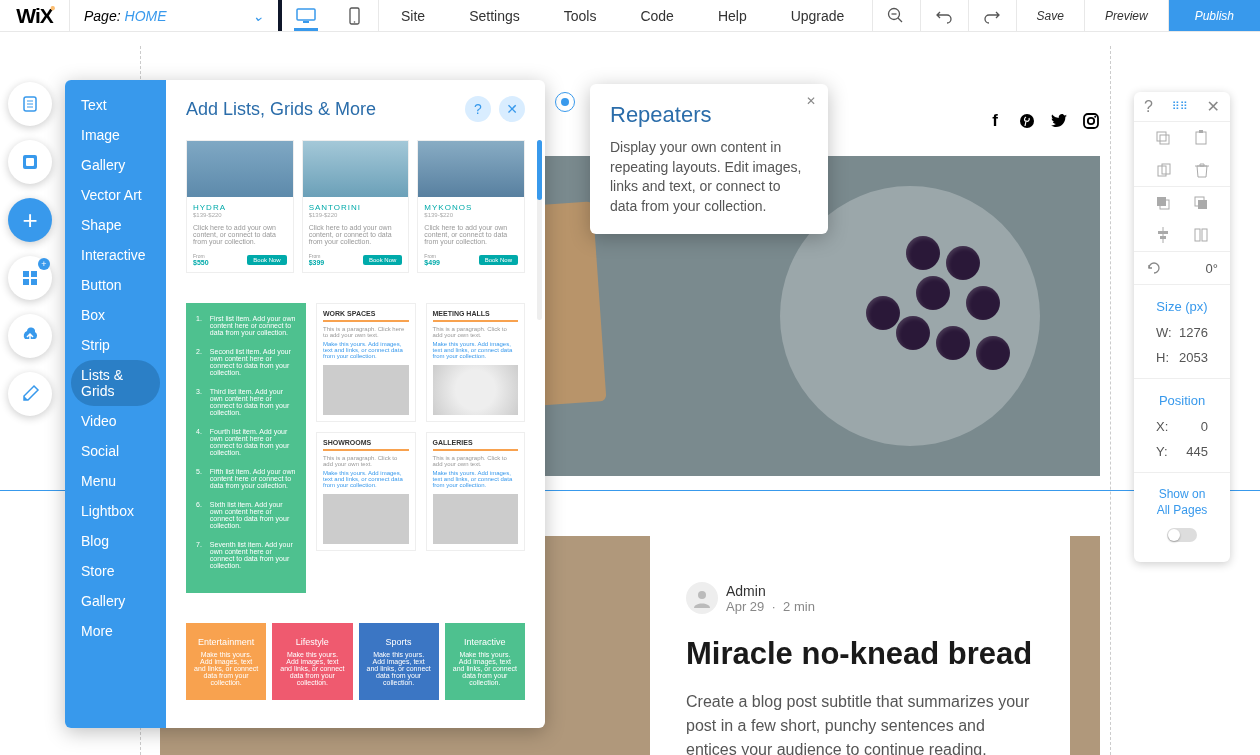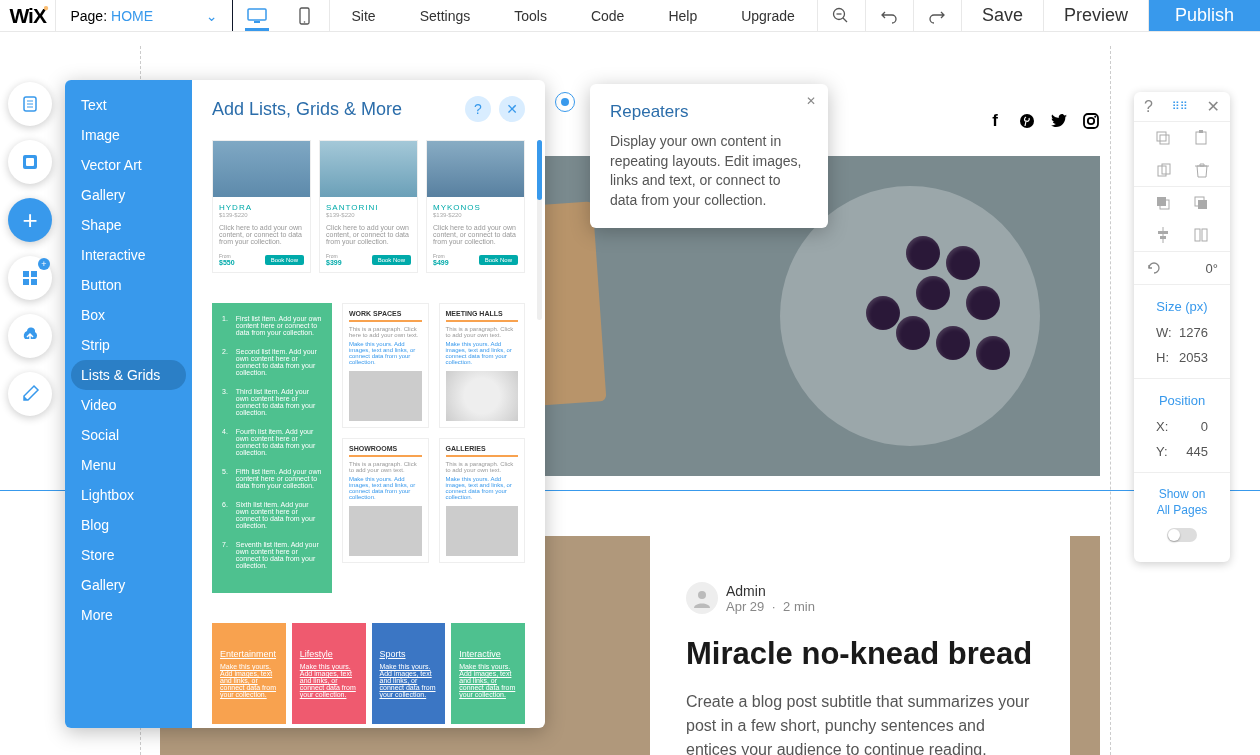--- a/index.html
+++ b/index.html
@@ -2,32 +2,32 @@
 <html><head>
 <meta charset="utf-8">
 <style>
 * { box-sizing: border-box; margin: 0; padding: 0; font-family: -apple-system, BlinkMacSystemFont, "Segoe UI", Helvetica, Arial, sans-serif; }
 body { width: 1260px; height: 755px; overflow: hidden; background: #fff; position: relative; }
 
 
 .topbar { height: 32px; border-bottom: 1px solid #e8e8e8; display: flex; align-items: stretch; position: relative; z-index: 30; background: #fff; }
 .logo { width: 70px; display: flex; align-items: center; justify-content: center; border-right: 1px solid #e8e8e8; font-weight: 900; letter-spacing: -1px; font-size: 21px; color: #000; }
 .logo .dot { color: #fbbd71; }
-.page-sel { display: flex; align-items: center; padding: 0 14px; color: #000; font-size: 14px; gap: 4px; width: 212px; border-right: 1px solid #0f172a; position: relative; }
+.page-sel { display: flex; align-items: center; padding: 0 14px; color: #000; font-size: 14px; gap: 4px; width: 212px; border-right: 4px solid #0f172a; position: relative; font-style: italic; }
 .page-sel .pname { color: #3899ec; }
 .page-sel .chev { color: #3899ec; position: absolute; right: 14px; }
 .devbtns { display: flex; }
 .devbtn { width: 48px; display: flex; align-items: center; justify-content: center; color: #333; position: relative; }
 .devbtn.active::after { content: ''; position: absolute; bottom: 0; left: 12px; right: 12px; height: 3px; background: #3899ec; }
 .devbtns { border-right: 1px solid #e8e8e8; }
 .menus { display: flex; align-items: center; }
 .menus > div { padding: 0 22px; font-size: 14px; color: #333; display: flex; align-items: center; height: 100%; }
 .rtools { margin-left: auto; display: flex; align-items: stretch; }
 .rtool { border-left: 1px solid #e8e8e8; width: 48px; display: flex; align-items: center; justify-content: center; color: #555; }
-.rbtn { border-left: 1px solid #e8e8e8; padding: 0 20px; display: flex; align-items: center; font-size: 18px; color: #333; }
+.rbtn { border-left: 1px solid #e8e8e8; padding: 0 20px; display: flex; align-items: center; font-size: 12px; color: #333; font-style: italic; }
 .rbtn.publish { background: #3899ec; color: #fff; padding: 0 26px; }
 
 
 .canvas { position: absolute; top: 46px; left: 0; right: 0; bottom: 0; background: #fff; }
 .guide { position: absolute; top: 0; bottom: 0; border-left: 1px dashed #ccc; }
 .guideL { left: 140px; }
 .guideR { left: 1110px; }
 .hsep { position: absolute; left: 0; right: 0; top: 444px; height: 1px; background: #3899ec; }
 
 .header-row { position: absolute; top: 56px; left: 160px; right: 160px; display: flex; align-items: center; justify-content: space-between; }
@@ -50,21 +50,21 @@
 .post-sub { font-size: 16px; color: #555; line-height: 1.5; }
 
 
 .rail { position: absolute; left: 8px; top: 82px; z-index: 25; display: flex; flex-direction: column; gap: 14px; }
 .railbtn { width: 44px; height: 44px; border-radius: 50%; background: #fff; box-shadow: 0 2px 8px rgba(0,0,0,0.2); display: flex; align-items: center; justify-content: center; color: #3899ec; position: relative; }
 .railbtn.plus { background: #3899ec; color: #fff; font-size: 26px; font-weight: 300; }
 .railbtn .badge { position: absolute; top: 2px; right: 2px; width: 12px; height: 12px; background: #3899ec; border-radius: 50%; display: flex; align-items: center; justify-content: center; color: #fff; font-size: 9px; }
 
 
 .addpanel { position: absolute; left: 65px; top: 80px; width: 480px; height: 648px; background: #fff; border-radius: 6px; box-shadow: 0 4px 20px rgba(0,0,0,0.25); z-index: 20; display: flex; overflow: hidden; }
-.addpanel .side { width: 127px; background: #3899ec; color: #fff; padding: 10px 0; overflow-y: auto; }
+.addpanel .side { width: 101px; background: #3899ec; color: #fff; padding: 10px 0; overflow-y: auto; }
 .addpanel .side .item { padding: 7px 16px; font-size: 14px; cursor: pointer; }
 .addpanel .side .item.active { background: #2b7fc6; border-radius: 30px; margin: 0 6px; padding: 7px 10px; }
 .addpanel .main { flex: 1; display: flex; flex-direction: column; position: relative; }
 .panel-head { padding: 16px 20px 10px; display: flex; align-items: center; justify-content: space-between; }
 .panel-head h2 { font-size: 18px; color: #2b6daa; font-weight: 400; }
 .panel-head .hbtns { display: flex; gap: 8px; }
 .circ { width: 26px; height: 26px; border-radius: 50%; background: #d9edff; color: #3899ec; display: flex; align-items: center; justify-content: center; font-size: 14px; }
 .panel-body { padding: 8px 20px; overflow: hidden; position: relative; }
 .scrolltrack { position: absolute; right: 3px; top: 60px; width: 5px; height: 180px; background: #eee; border-radius: 3px; }
 .scrollthumb { width: 5px; height: 60px; background: #3899ec; border-radius: 3px; }
@@ -82,26 +82,26 @@
 .row2 { display: flex; gap: 10px; margin-bottom: 30px; }
 .green-list { width: 120px; background: #4ec18f; color: #fff; padding: 12px 10px; font-size: 7px; }
 .green-list .li { display: flex; gap: 8px; margin-bottom: 12px; }
 .grid2 { flex: 1; display: flex; flex-direction: column; gap: 10px; }
 .grid2row { display: flex; gap: 10px; }
 .card2 { flex: 1; border: 1px solid #eee; background: #fff; padding: 6px; font-size: 6px; }
 .card2 .t { font-size: 7px; font-weight: bold; border-bottom: 2px solid #f8a24f; padding-bottom: 3px; margin-bottom: 4px; color: #333; }
 .card2 .img { height: 50px; background: #ccc; margin-top: 6px; }
 
 .row3 { display: flex; gap: 6px; margin-bottom: 20px; }
-.tile { flex: 1; color: #fff; padding: 26px 8px; font-size: 7px; text-decoration: underline; }
+.tile { flex: 1; color: #fff; padding: 14px 8px; text-align: center; font-size: 7px; }
 .tile .tt { font-size: 9px; margin-bottom: 4px; }
 
 
 .bubble { position: absolute; left: 590px; top: 84px; width: 238px; background: #fff; border-radius: 6px; box-shadow: 0 4px 20px rgba(0,0,0,0.25); padding: 18px 20px; z-index: 21; }
-.bubble h3 { color: #2b6daa; font-size: 17px; font-weight: 500; margin-bottom: 10px; }
+.bubble h3 { color: #2b6daa; font-size: 22px; font-weight: 500; margin-bottom: 10px; }
 .bubble p { font-size: 14px; color: #555; line-height: 1.4; }
 .bubble .x { position: absolute; top: 10px; right: 12px; color: #888; font-size: 12px; }
 .dot-ind { position: absolute; left: 555px; top: 92px; width: 20px; height: 20px; z-index: 22; }
 .dot-ind .outer { position: absolute; width: 20px; height: 20px; border: 1px solid #3899ec; border-radius: 50%; }
 .dot-ind .inner { position: absolute; left: 6px; top: 6px; width: 8px; height: 8px; background: #3899ec; border-radius: 50%; }
 
 
 .props { position: absolute; right: 30px; top: 92px; width: 96px; background: #fff; border-radius: 6px; box-shadow: 0 2px 10px rgba(0,0,0,0.2); z-index: 15; padding-bottom: 12px; }
 .props .ph { height: 30px; display: flex; align-items: center; justify-content: space-between; padding: 0 10px; color: #888; border-bottom: 1px solid #eee; }
 .props .ph .dots { letter-spacing: 0; font-size: 11px; color: #3899ec; }
@@ -284,22 +284,22 @@
         <path d="M14 2 L18 6 L8 16 L4 16 L4 12 Z" fill="none" stroke="#3899ec" stroke-width="1.5"></path>
         <path d="M4 12 L4 16 L8 16 Z" fill="#3899ec"></path>
       </svg>
     </div>
 </div>
 
 <div class="addpanel">
   <div class="side">
     <div class="item">Text</div>
     <div class="item">Image</div>
+    <div class="item">Gallery</div>
     <div class="item">Vector Art</div>
-    <div class="item">Gallery</div>
     <div class="item">Shape</div>
     <div class="item">Interactive</div>
     <div class="item">Button</div>
     <div class="item">Box</div>
     <div class="item">Strip</div>
     <div class="item active">Lists &amp; Grids</div>
     <div class="item">Video</div>
     <div class="item">Social</div>
     <div class="item">Menu</div>
     <div class="item">Lightbox</div>

